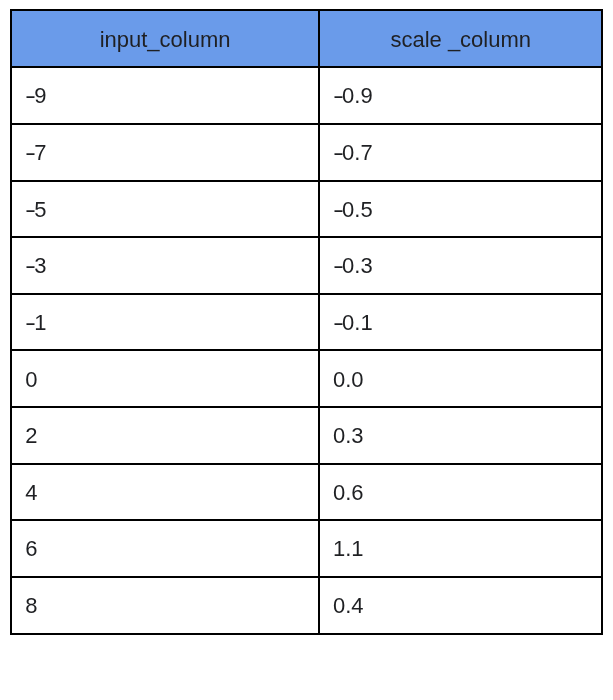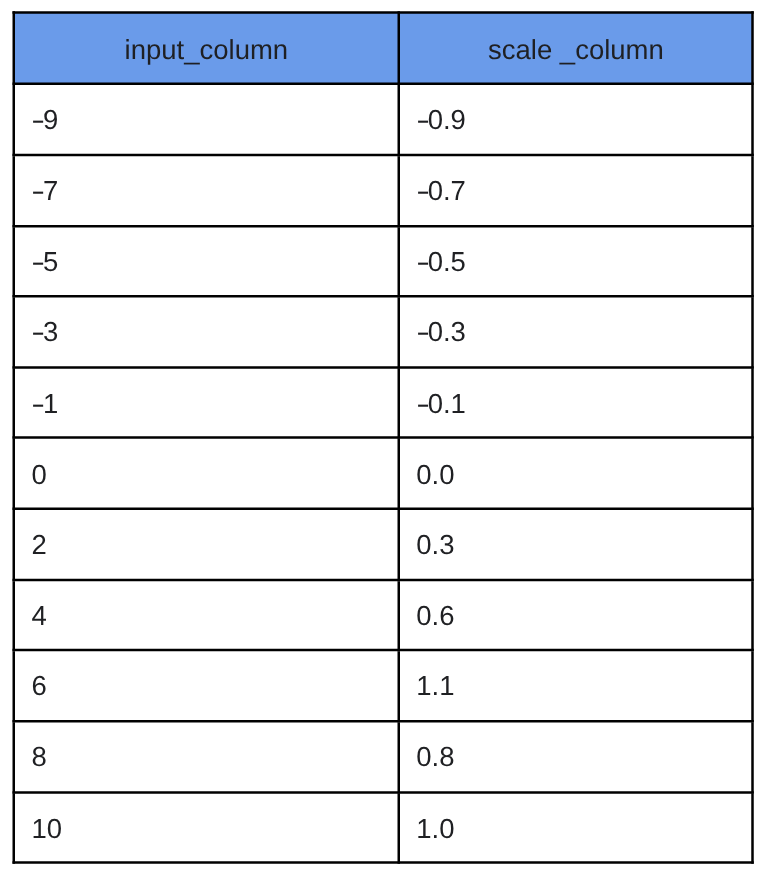--- a/index.html
+++ b/index.html
@@ -114,20 +114,16 @@
       <tr>
         <td class="col-input"><span class="cell-text">4</span></td>
         <td class="col-scale"><span class="cell-text">0.6</span></td>
       </tr>
       <tr>
         <td class="col-input"><span class="cell-text">6</span></td>
         <td class="col-scale"><span class="cell-text">1.1</span></td>
       </tr>
       <tr>
         <td class="col-input"><span class="cell-text">8</span></td>
-        <td class="col-scale"><span class="cell-text">0.8</span></td>
-      </tr>
-      <tr>
-        <td class="col-input"><span class="cell-text">10</span></td>
-        <td class="col-scale"><span class="cell-text">1.0</span></td>
+        <td class="col-scale"><span class="cell-text">0.4</span></td>
       </tr>
     </tbody>
 </table>
 
 </body></html>

